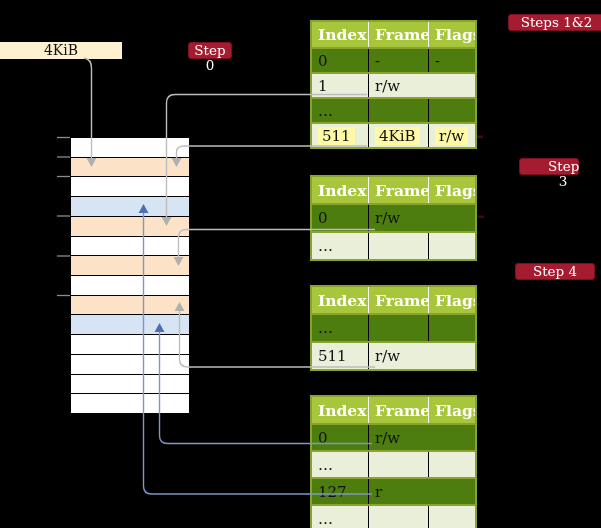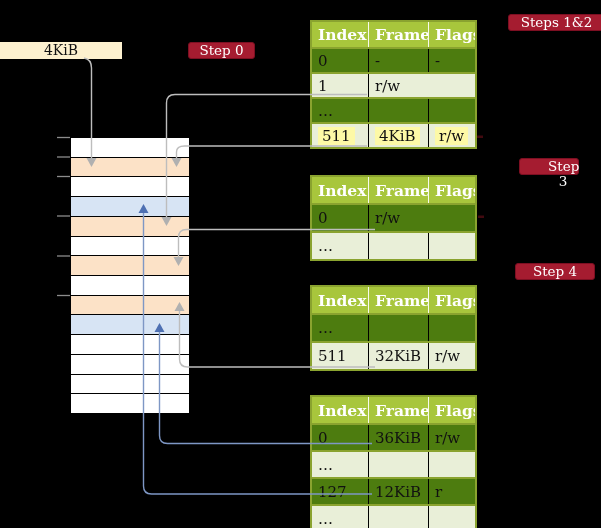--- a/index.html
+++ b/index.html
@@ -50,21 +50,21 @@
   
   #overlay{position:absolute;left:0;top:0;z-index:10;pointer-events:none;}
 </style>
 </head>
 <body>
 
 <div id="stage">
 
   <div class="size-box">4KiB</div>
 
-  <div class="badge" style="left:188px;top:42px;width:67px;">Step 0</div>
+  <div class="badge" style="left:188px;top:42px;width:44px;">Step 0</div>
   <div class="badge" style="left:508px;top:14px;width:97px;">Steps 1&amp;2</div>
   <div class="badge" style="left:519px;top:158px;width:60px;padding-left:28px;">Step 3</div>
   <div class="badge" style="left:515px;top:263px;width:80px;">Step 4</div>
 
   <div class="memory" id="memory">
       <div class="mem-row mem-free"></div>
       <div class="mem-row mem-table"></div>
       <div class="mem-row mem-free"></div>
       <div class="mem-row mem-page"></div>
       <div class="mem-row mem-table"></div>
@@ -134,43 +134,40 @@
           <div class="pt-cell c1">Frame</div>
           <div class="pt-cell c2">Flags</div>
         </div>
         <div class="pt-row pt-body" style="height: 28px;">
           <div class="pt-cell c0">…</div>
           <div class="pt-cell c1"></div>
           <div class="pt-cell c2"></div>
         </div>
         <div class="pt-row pt-body row-shaded" style="height: 28px;">
           <div class="pt-cell c0">511</div>
-          <div class="pt-cell c1">32KiB</div>
           <div class="pt-cell c2">r/w</div>
         </div>
       </div>
       <div class="pt-table" style="top: 395px;">
         <div class="pt-row pt-head" style="height: 26px;">
           <div class="pt-cell c0">Index</div>
           <div class="pt-cell c1">Frame</div>
           <div class="pt-cell c2">Flags</div>
         </div>
         <div class="pt-row pt-body" style="height: 27px;">
           <div class="pt-cell c0">0</div>
-          <div class="pt-cell c1">36KiB</div>
           <div class="pt-cell c2">r/w</div>
         </div>
         <div class="pt-row pt-body row-shaded" style="height: 27px;">
           <div class="pt-cell c0">…</div>
           <div class="pt-cell c1"></div>
           <div class="pt-cell c2"></div>
         </div>
         <div class="pt-row pt-body" style="height: 27px;">
           <div class="pt-cell c0">127</div>
-          <div class="pt-cell c1">12KiB</div>
           <div class="pt-cell c2">r</div>
         </div>
         <div class="pt-row pt-body row-shaded" style="height: 27px;">
           <div class="pt-cell c0">…</div>
           <div class="pt-cell c1"></div>
           <div class="pt-cell c2"></div>
         </div>
       </div>
     </div>
 

